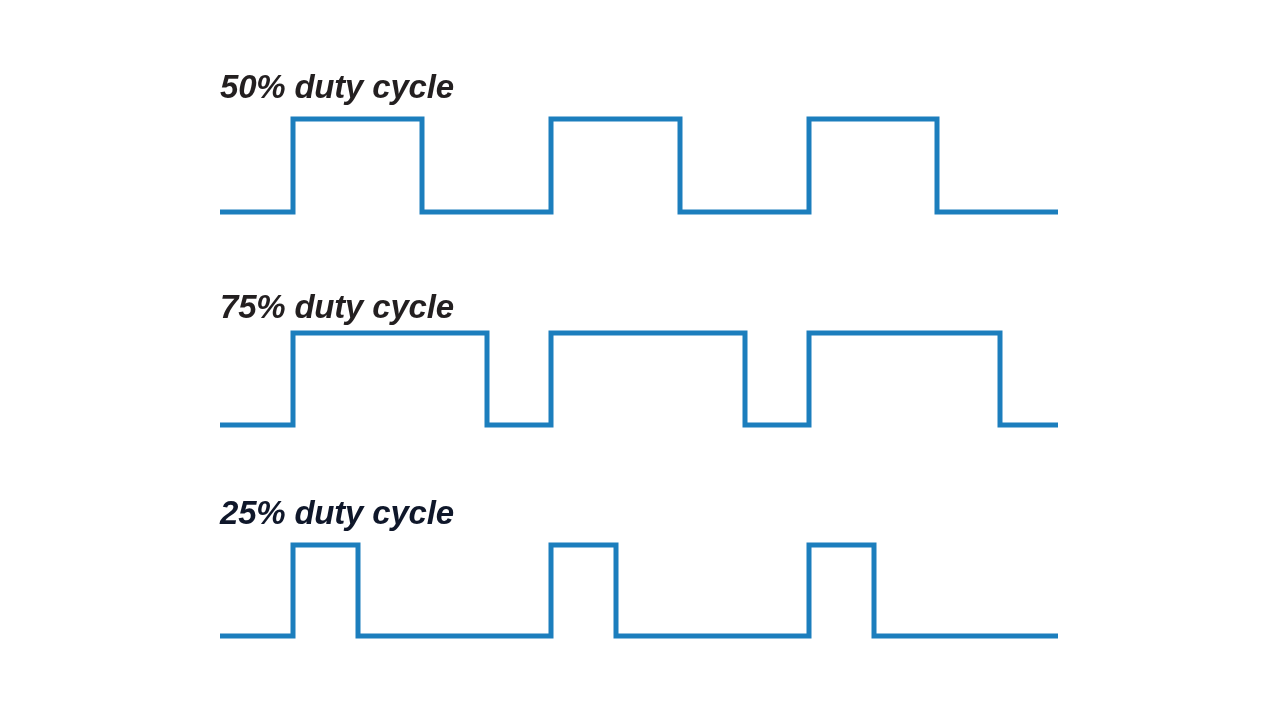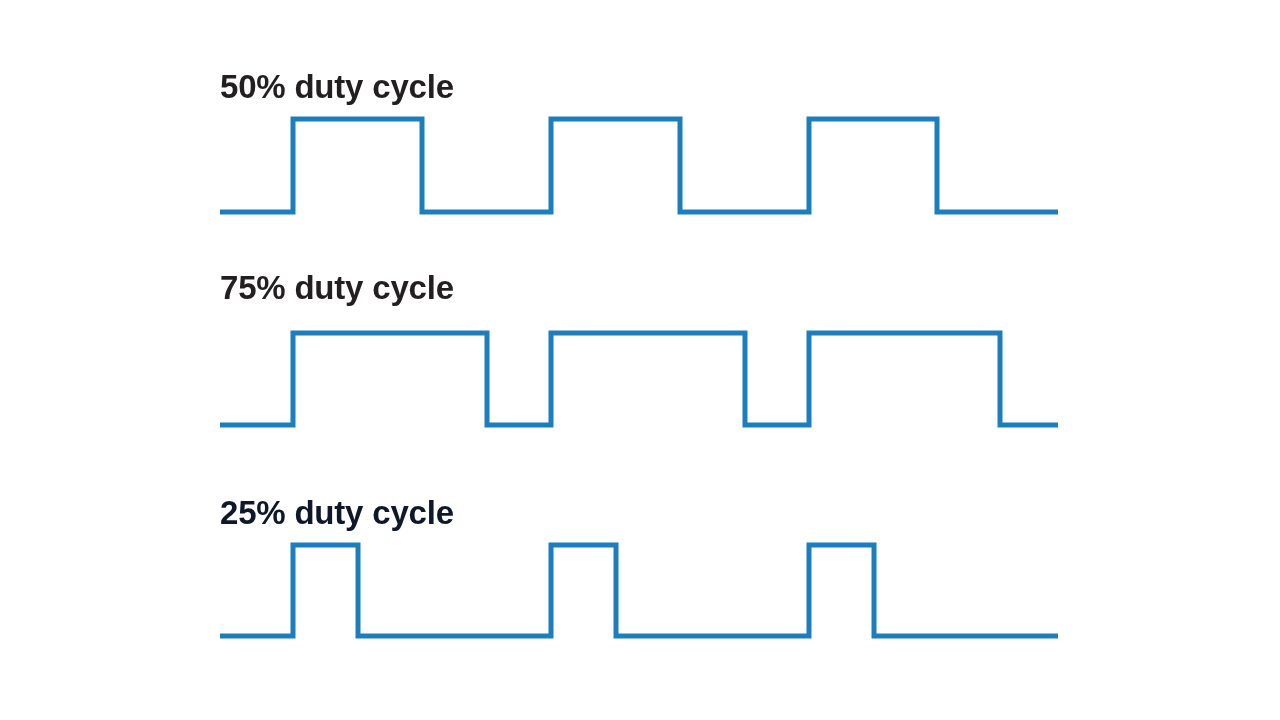--- a/index.html
+++ b/index.html
@@ -11,20 +11,21 @@
     width: 1280px;
     height: 720px;
     font-family: "Liberation Sans", sans-serif;
     overflow: hidden;
   }
   #stage {
     position: relative;
     width: 1104px;
     height: 720px;
     background: #ffffff;
+    font-style: italic;
   }
   .wave-block {
     position: absolute;
     left: 0;
     width: 1280px;
   }
   .wave-label {
     position: absolute;
     left: 220px;
     font-size: 33px;
@@ -52,21 +53,21 @@
 <div id="stage" style="background: rgb(255, 255, 255);">
 
   <div class="wave-block">
     <div class="wave-label" style="top: 70px; color: rgb(35, 31, 32);">50% duty cycle</div>
     <svg class="wave-svg" width="1280" height="720" viewBox="0 0 1280 720">
       <polyline class="wave-path" points="220,212 293,212 293,119 422,119 422,212 551,212 551,119 680,119 680,212 809,212 809,119 937,119 937,212 1058,212" stroke="#1c7ebd" stroke-width="5"></polyline>
     </svg>
   </div>
 
   <div class="wave-block">
-    <div class="wave-label" style="top: 271px; color: rgb(35, 31, 32);">75% duty cycle</div>
+    <div class="wave-label" style="top: 290px; color: rgb(35, 31, 32);">75% duty cycle</div>
     <svg class="wave-svg" width="1280" height="720" viewBox="0 0 1280 720">
       <polyline class="wave-path" points="220,425 293,425 293,333 487,333 487,425 551,425 551,333 745,333 745,425 809,425 809,333 1000,333 1000,425 1058,425" stroke="#1c7ebd" stroke-width="5"></polyline>
     </svg>
   </div>
 
   <div class="wave-block">
     <div class="wave-label" style="top: 496px; color: #0f172a;">25% duty cycle</div>
     <svg class="wave-svg" width="1280" height="720" viewBox="0 0 1280 720">
       <polyline class="wave-path" points="220,636 293,636 293,545 358,545 358,636 551,636 551,545 616,545 616,636 809,636 809,545 874,545 874,636 1058,636" stroke="#1c7ebd" stroke-width="5"></polyline>
     </svg>

